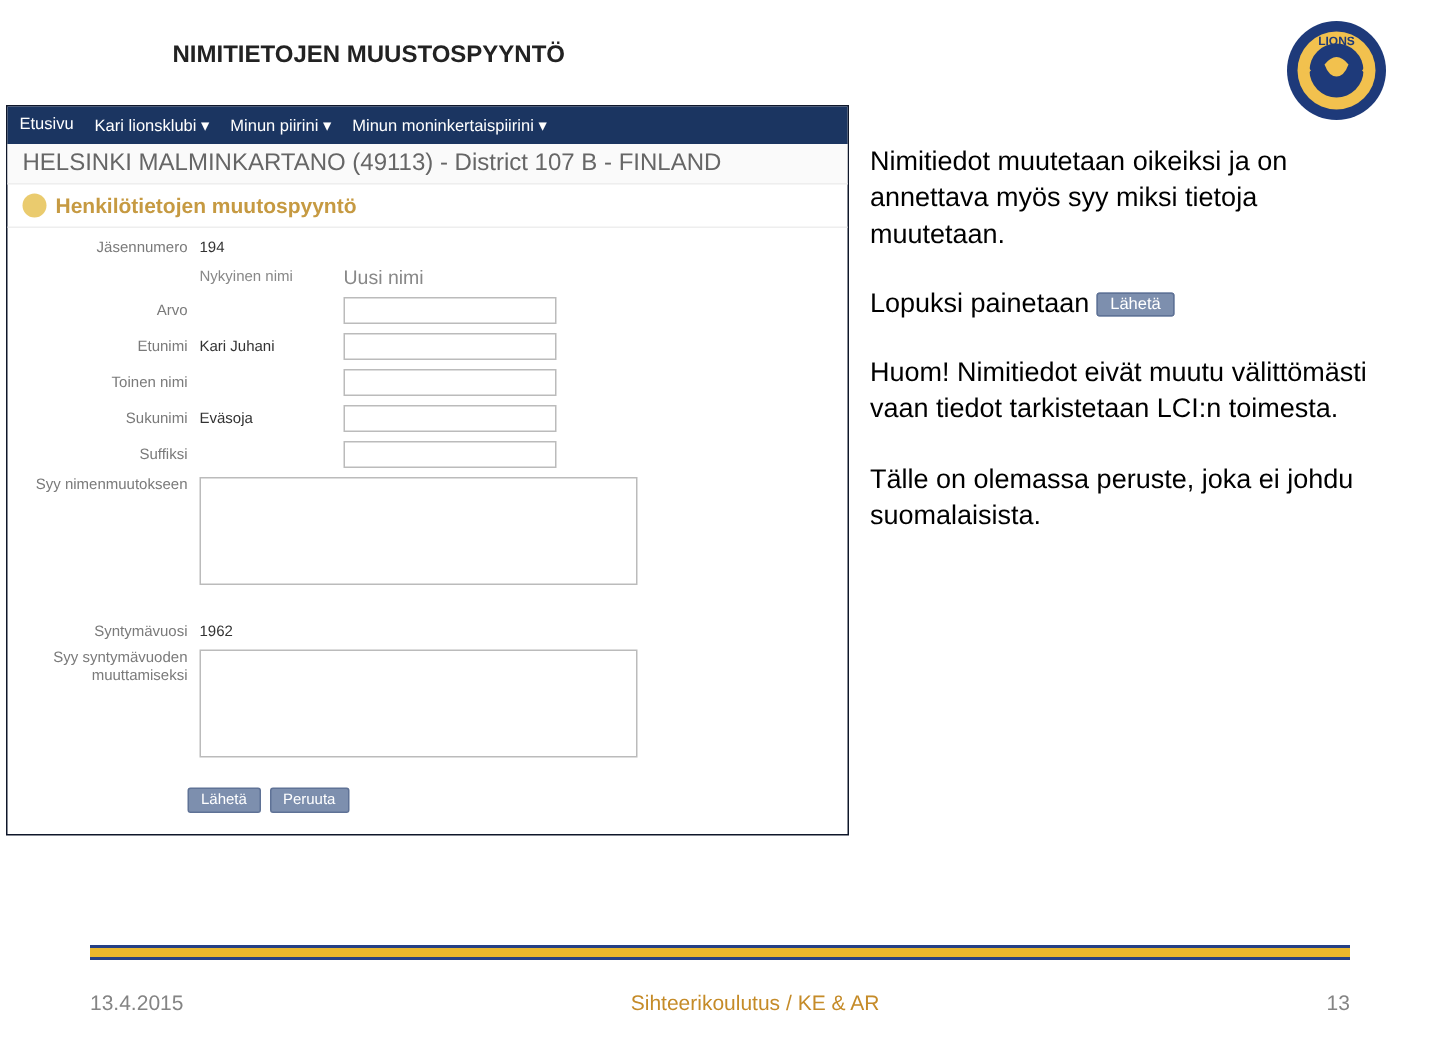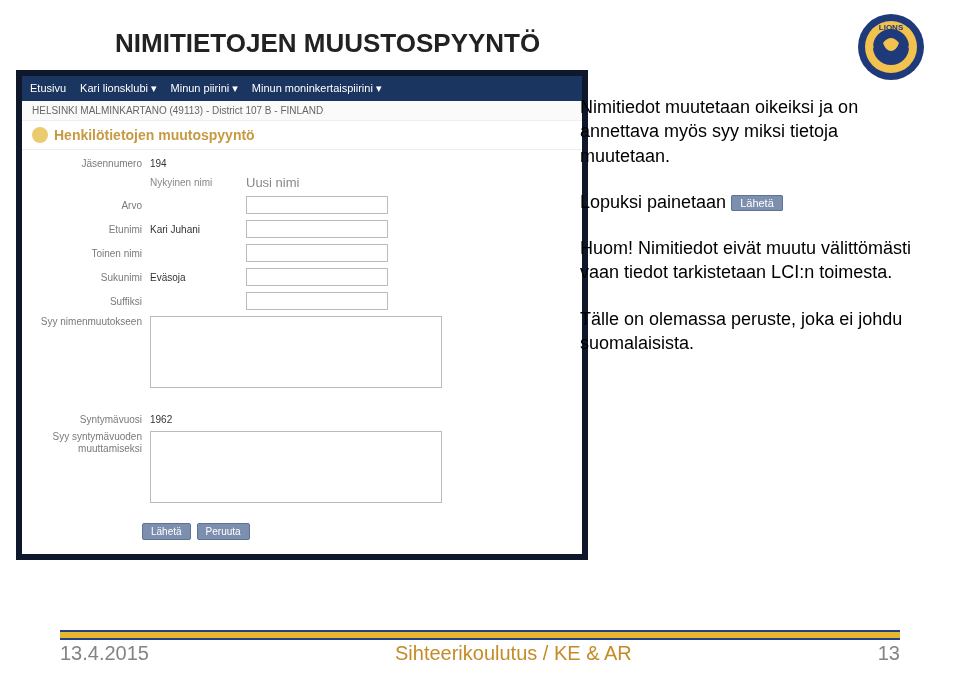--- a/index.html
+++ b/index.html
@@ -1,41 +1,41 @@
 <!DOCTYPE html>
 <html><head>
 <meta charset="utf-8">
 <style>
 html,body{margin:0;padding:0;width:960px;height:696px;font-family:Arial,Helvetica,sans-serif;background:#fff;color:#222;overflow:hidden}
 .page{position:relative;width:960px;height:696px;padding:28px 60px 0 60px;box-sizing:border-box}
-.title{font-size:26px;font-weight:bold;text-align:left;margin-left:55px;margin-bottom:2px}
+.title{font-size:16px;font-weight:bold;text-align:left;margin-left:55px;margin-bottom:2px}
 .logo{position:absolute;right:30px;top:8px}
 .logo svg{display:block}
-.screenshot{position:absolute;left:16px;top:70px;width:560px;border:6px solid #0f172a;font-size:10px;color:#555;background:#fff}
+.screenshot{position:absolute;left:4px;top:70px;width:560px;border:1px solid #0f172a;font-size:10px;color:#555;background:#fff}
 .nav{background:#1b3561;color:#fff;padding:6px 8px;font-size:11px;display:flex;gap:14px}
 .nav span{white-space:nowrap}
-.breadcrumb{padding:4px 10px;font-size:10px;color:#666;border-bottom:1px solid #eee;background:#fafafa}
+.breadcrumb{padding:4px 10px;font-size:16px;color:#666;border-bottom:1px solid #eee;background:#fafafa}
 .formtitle{display:flex;align-items:flex-start;gap:6px;padding:6px 10px;color:#c69a42;font-size:14px;font-weight:bold;border-bottom:1px solid #eee}
 .formtitle .lion{width:16px;height:16px;border-radius:50%;background:#eacb6e;display:inline-block}
 .form{padding:8px 10px 14px 10px}
 .row{display:flex;align-items:center;margin-bottom:6px;font-size:10px}
 .row .lab{width:110px;text-align:right;padding-right:8px;color:#7a7a7a}
 .row .col1{width:96px;color:#666;font-size:10px}
 .row .col2{width:100px;color:#666;font-size:13px}
 .row .hdr{color:#888}
 .inp{border:1px solid #bbb;height:16px;width:140px;background:#fff}
 .row .valtext{color:#333}
 .ta{display:inline-block;border:1px solid #bbb;width:290px;height:70px;background:#fff;vertical-align:top}
 .actions{margin-top:20px;display:flex;gap:6px;padding-left:110px}
 .btn{background:#7d8fae;color:#fff;border:1px solid #5f7296;border-radius:2px;padding:2px 8px;font-size:10px}
 .btn-inline{background:#7d8fae;color:#fff;border:1px solid #5f7296;border-radius:2px;padding:1px 8px;font-size:11px;vertical-align:middle}
 .body-text{position:absolute;left:580px;top:95px;width:345px;font-size:18px;color:#000;line-height:1.35}
 .body-text p{margin:0 0 22px 0}
 .footer-accent{position:absolute;left:60px;right:60px;bottom:58px;height:6px;background:#e9b72c;box-shadow:0 -2px 0 #254084,0 2px 0 #254084}
-.footer{position:absolute;left:60px;right:60px;bottom:31px;display:flex;justify-content:space-between;color:#848484;font-size:20px}
+.footer{position:absolute;left:60px;right:60px;bottom:20px;display:flex;justify-content:space-between;color:#848484;font-size:14px}
 .footer .c{color:#c58b28}
 </style>
 </head>
 <body>
 
 <div class="page">
   <div class="title">NIMITIETOJEN MUUSTOSPYYNTÖ</div>
 
   <div class="logo">
     <svg width="78" height="78" viewBox="0 0 78 78">

